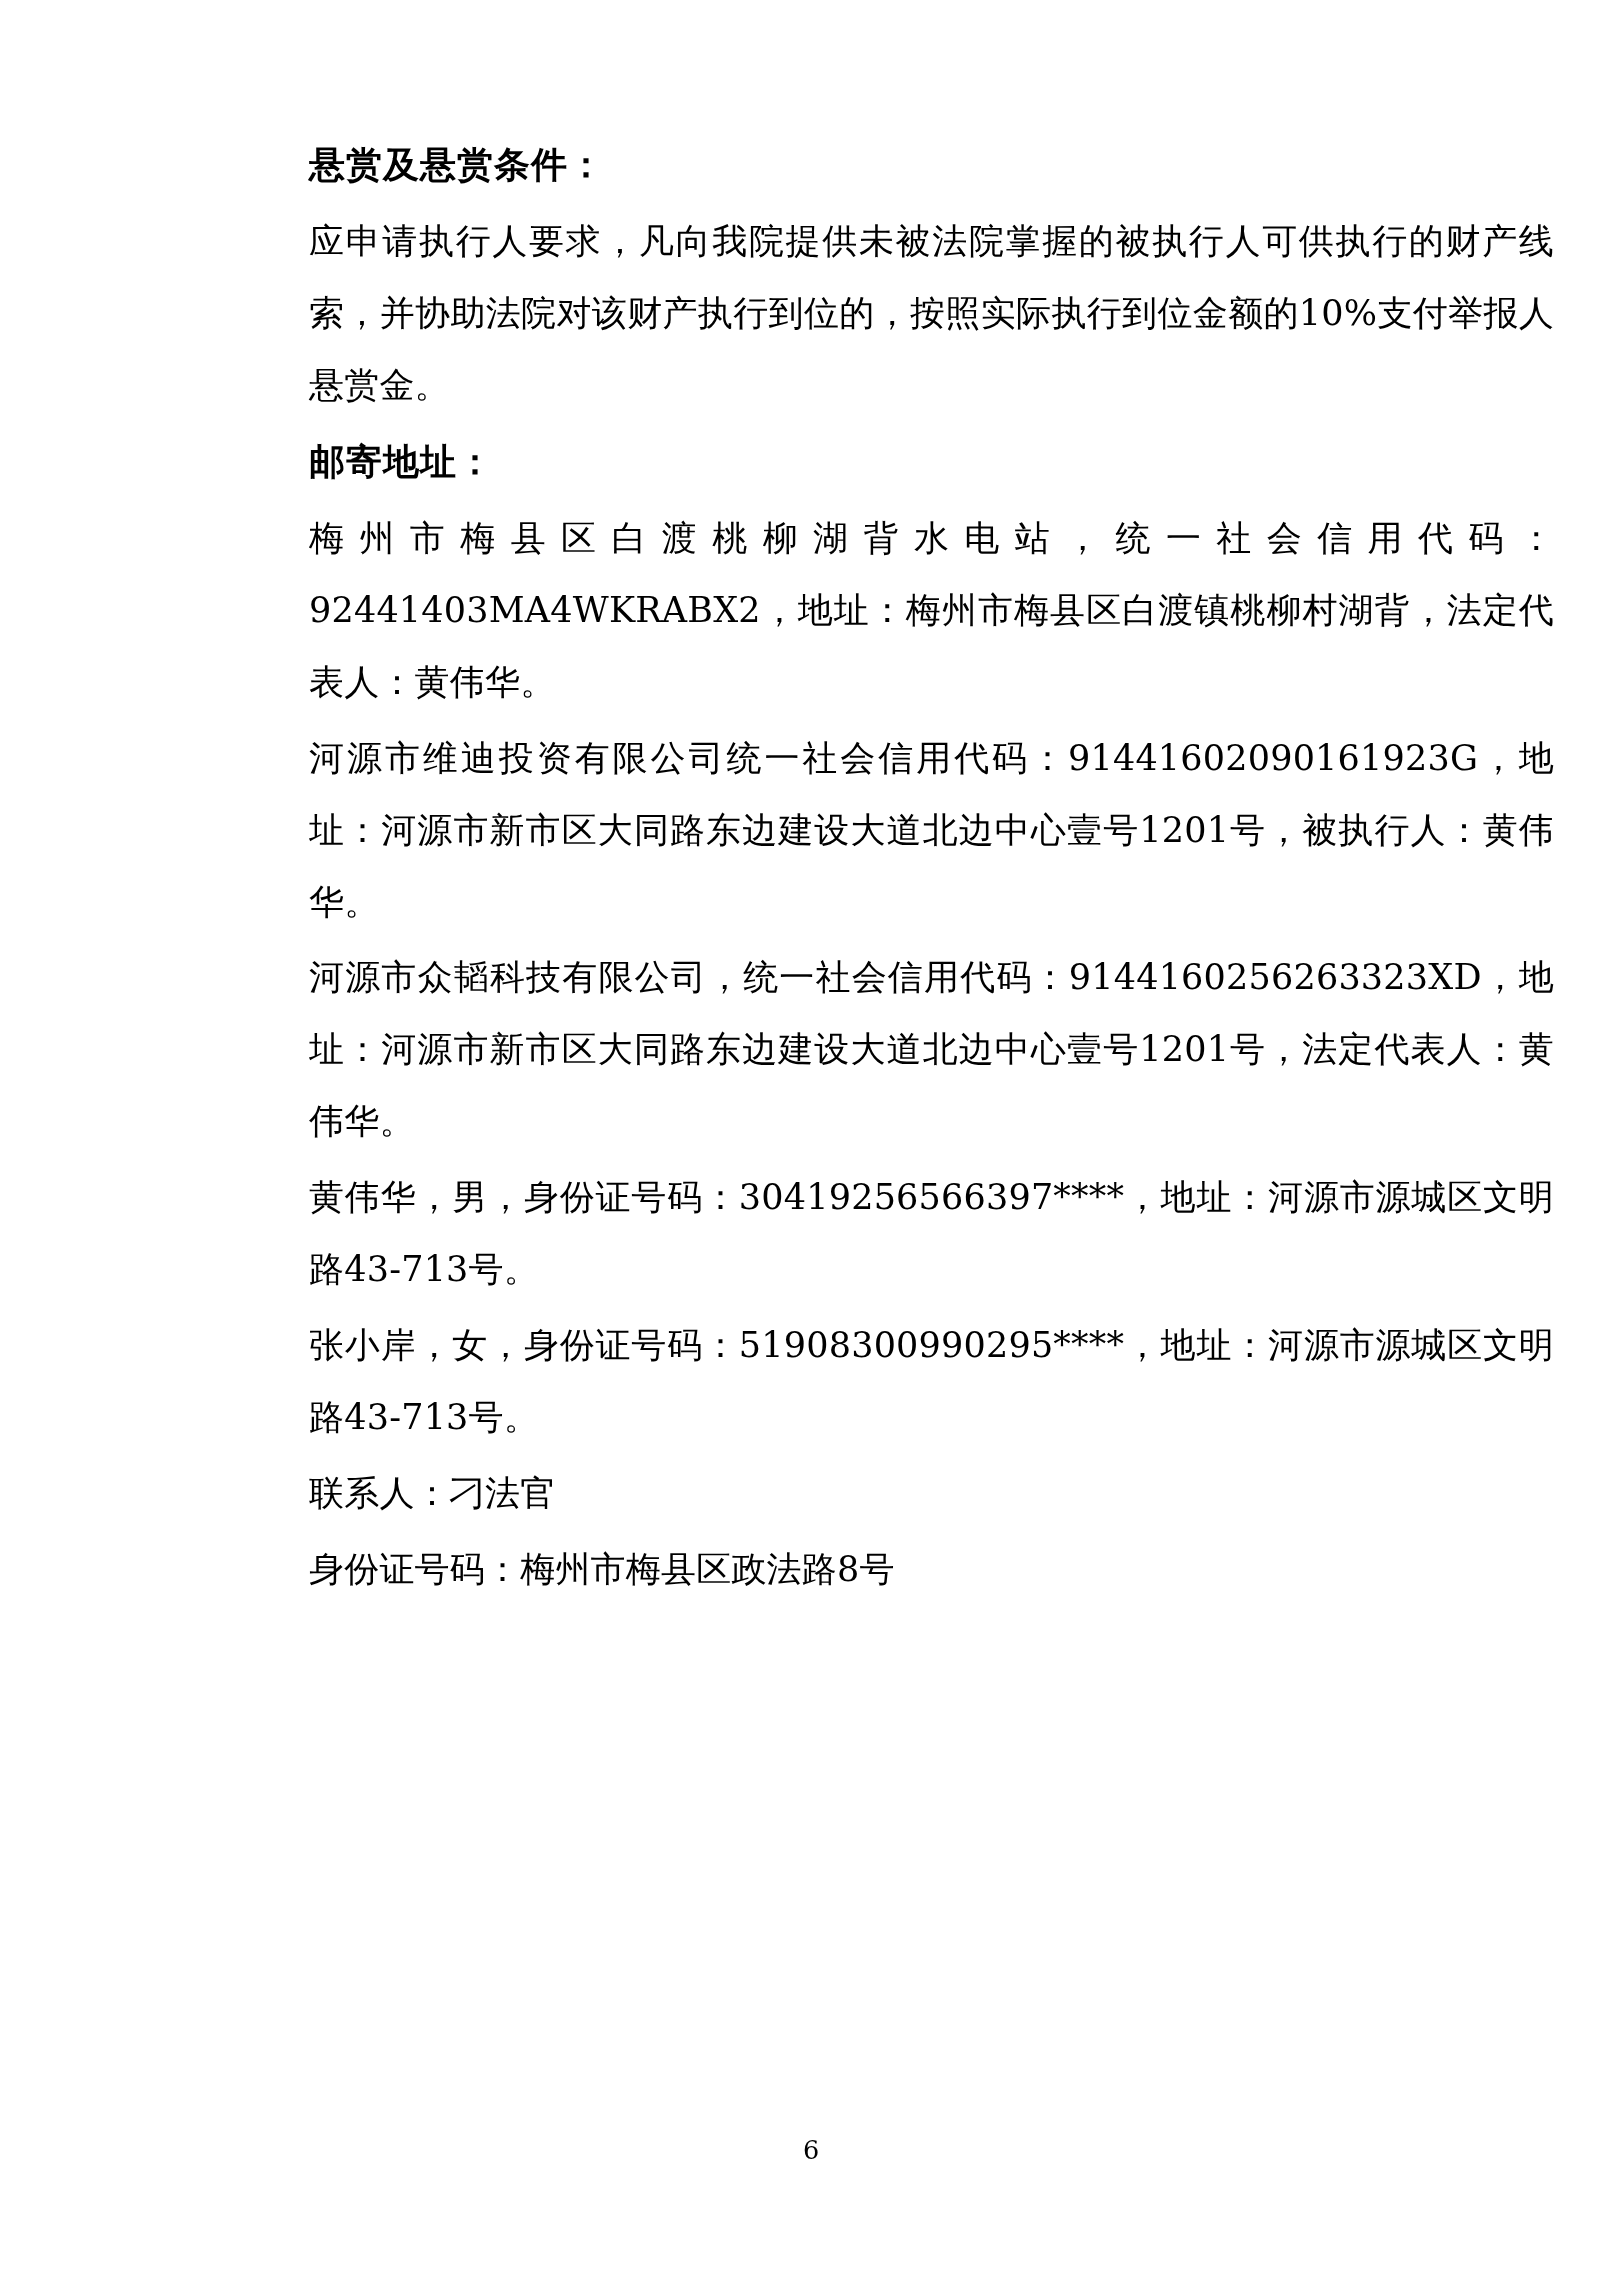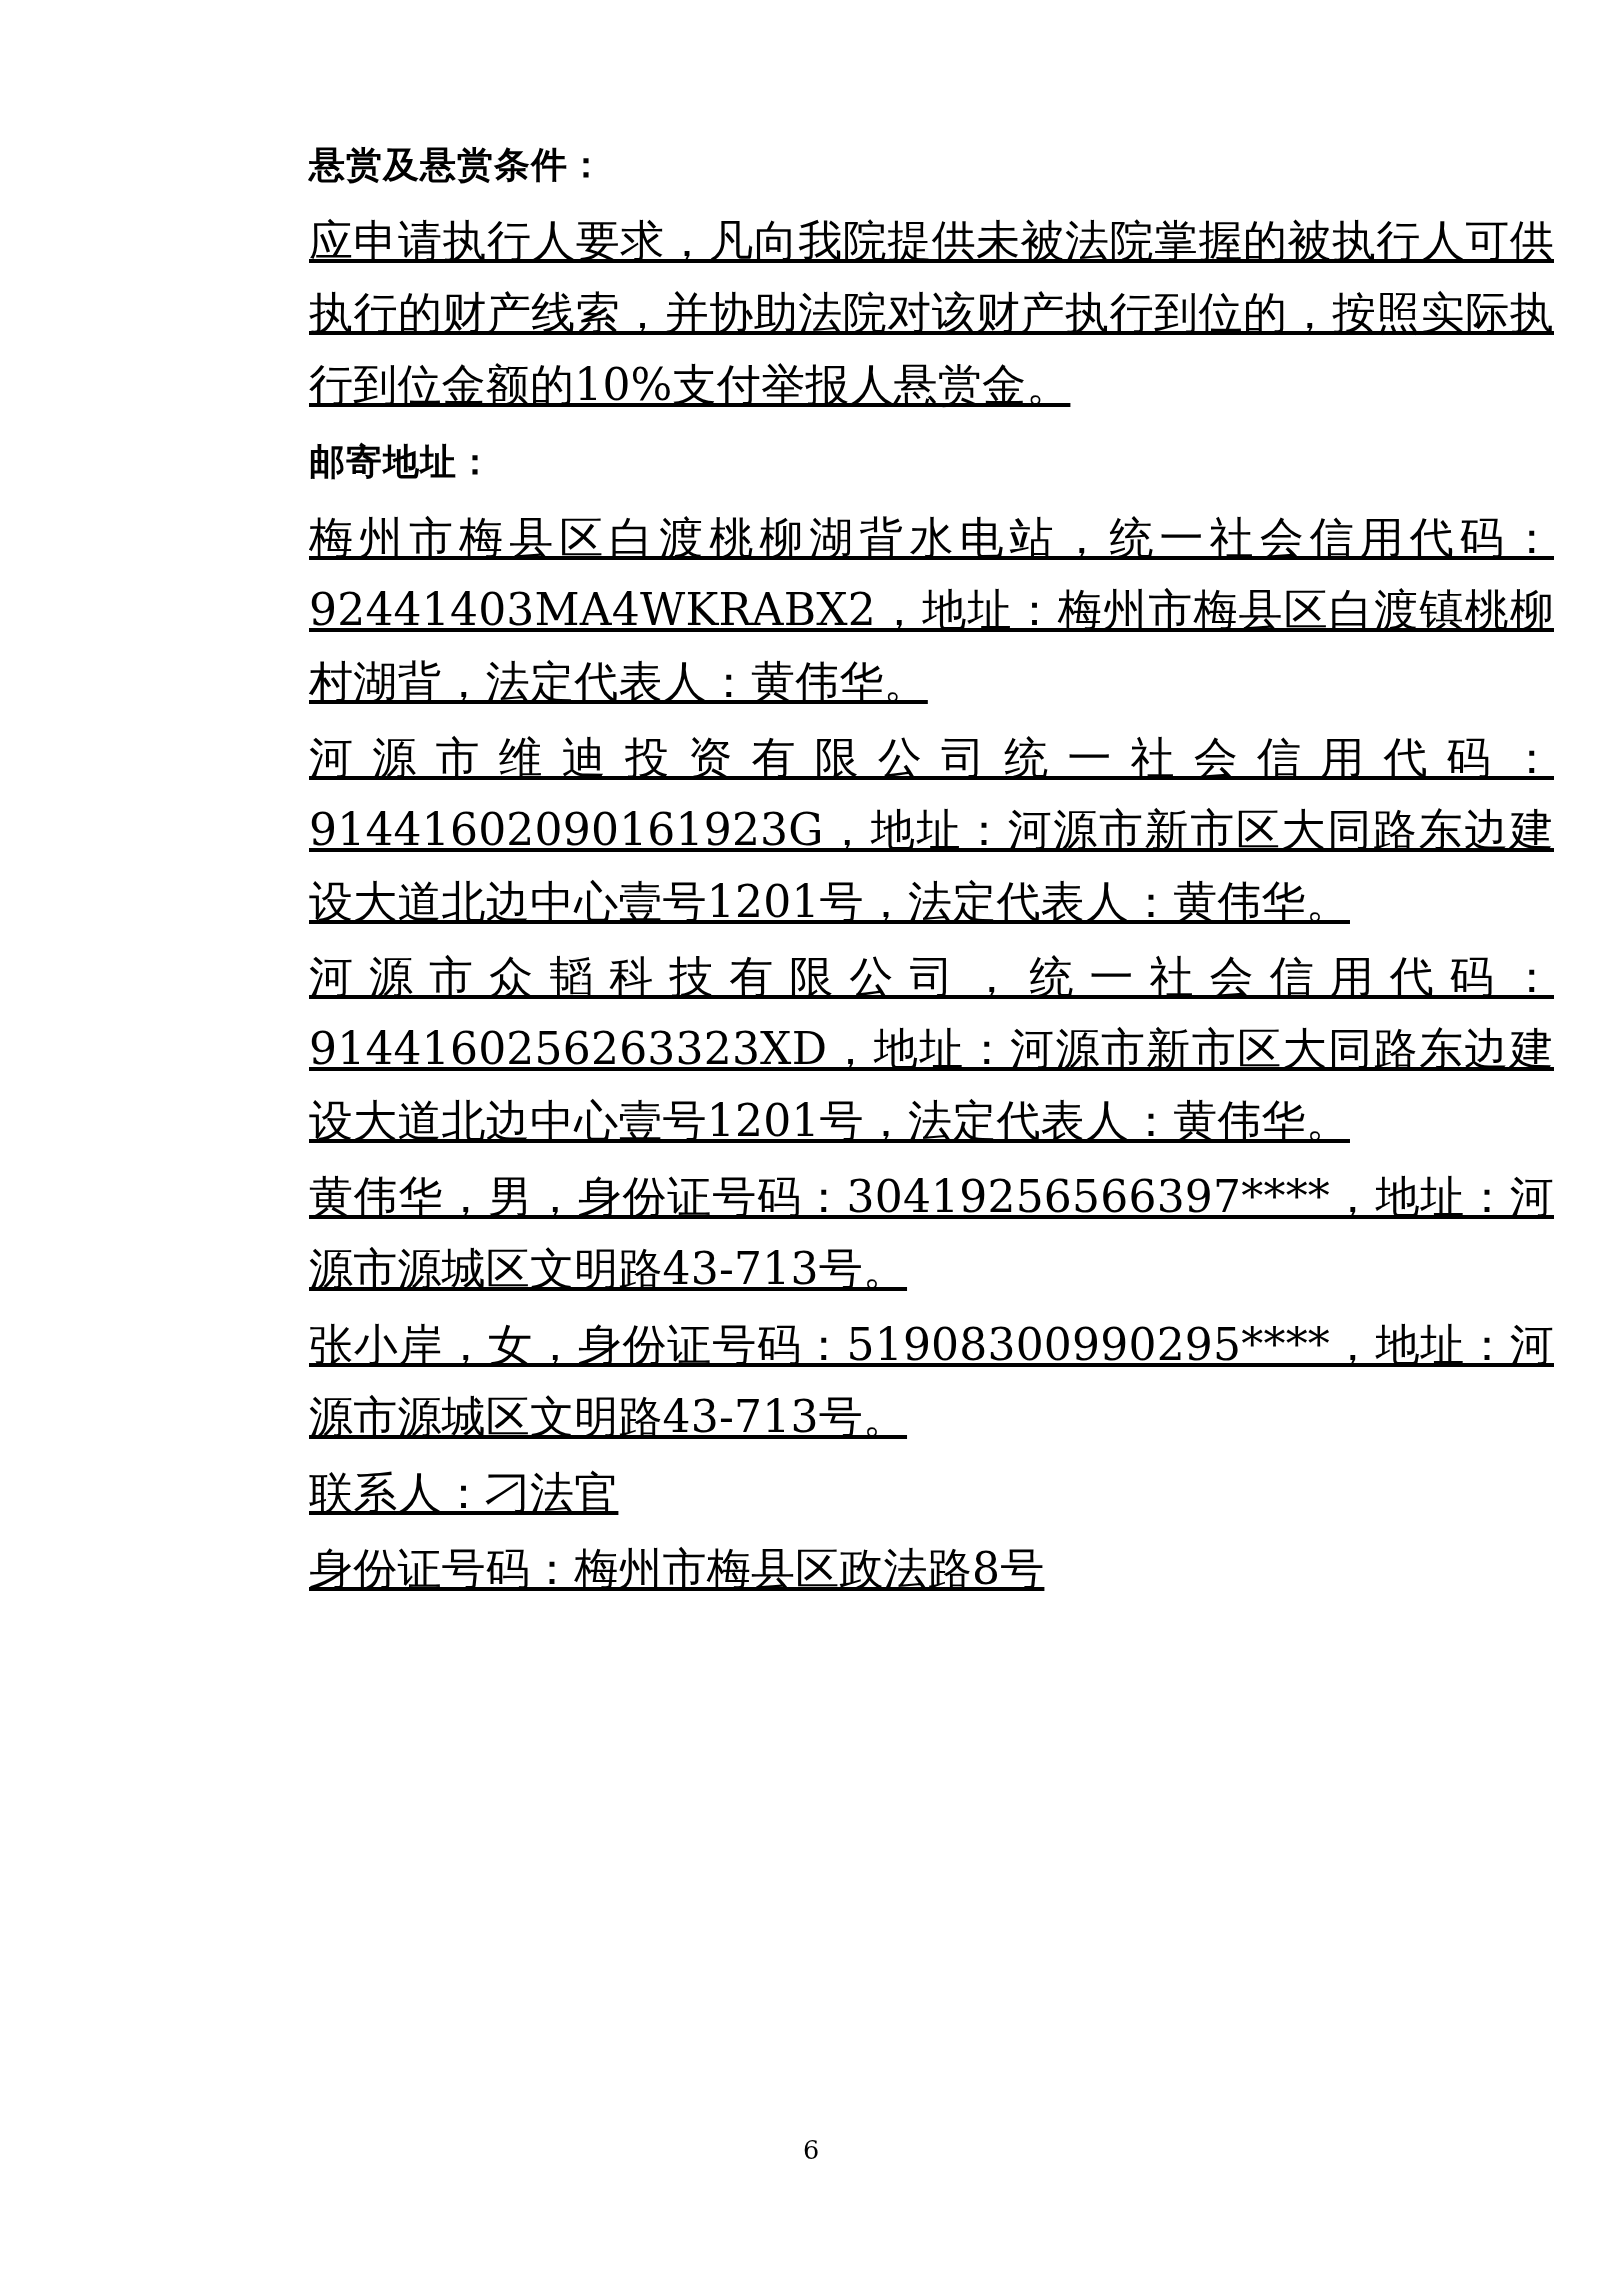--- a/index.html
+++ b/index.html
@@ -28,27 +28,26 @@
     font-weight: bold;
     font-size: 36px;
     line-height: 1.0;
     margin: 0 0 21.6px 0;
     letter-spacing: 1px;
   }
   .heading.second {
     margin-top: 23.5px;
   }
   .para {
-    font-size: 44px;
+    font-size: 35px;
     line-height: 72px;
     margin: 0 0 5.9px 0;
     text-align: justify;
     text-justify: inter-ideograph;
     letter-spacing: 0.2px;
-    text-decoration: underline;
   }
   .block {
     margin-bottom: 3.9px;
   }
   .last-line {
     text-align: left;
   }
   .pagenum {
     position: absolute;
     left: 0;
@@ -65,21 +64,21 @@
 <div class="page">
   <div class="content">
 
     <div class="heading">悬赏及悬赏条件：</div>
 
     <div class="para block">应申请执行人要求，凡向我院提供未被法院掌握的被执行人可供执行的财产线索，并协助法院对该财产执行到位的，按照实际执行到位金额的10%支付举报人悬赏金。</div>
 
     <div class="heading second">邮寄地址：</div>
 
     <div class="para block">梅州市梅县区白渡桃柳湖背水电站，统一社会信用代码：92441403MA4WKRABX2，地址：梅州市梅县区白渡镇桃柳村湖背，法定代表人：黄伟华。</div>
-    <div class="para block">河源市维迪投资有限公司统一社会信用代码：91441602090161923G，地址：河源市新市区大同路东边建设大道北边中心壹号1201号，法定代表人：黄伟华。</div>
+    <div class="para block">河源市维迪投资有限公司统一社会信用代码：91441602090161923G，地址：河源市新市区大同路东边建设大道北边中心壹号1201号，被执行人：黄伟华。</div>
     <div class="para block">河源市众韬科技有限公司，统一社会信用代码：9144160256263323XD，地址：河源市新市区大同路东边建设大道北边中心壹号1201号，法定代表人：黄伟华。</div>
     <div class="para block">黄伟华，男，身份证号码：30419256566397****，地址：河源市源城区文明路43-713号。</div>
     <div class="para block">张小岸，女，身份证号码：51908300990295****，地址：河源市源城区文明路43-713号。</div>
     <div class="para block last-line">联系人：刁法官</div>
     <div class="para block last-line">身份证号码：梅州市梅县区政法路8号</div>
 
   </div>
 
   <div class="pagenum">6</div>
 </div>

